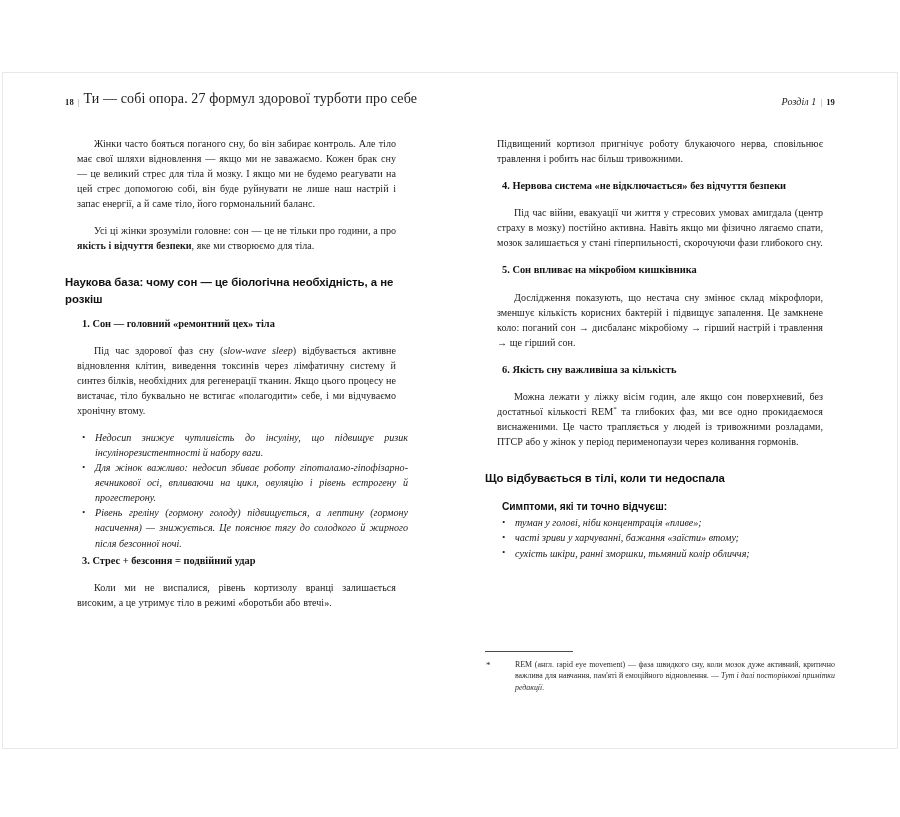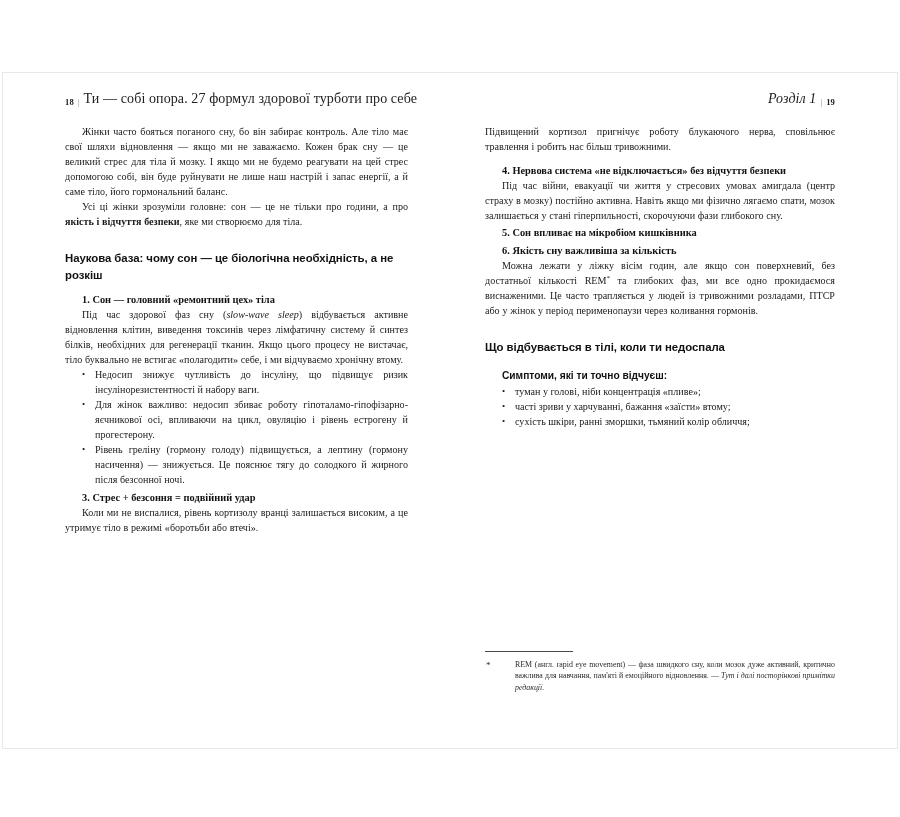--- a/index.html
+++ b/index.html
@@ -66,30 +66,30 @@
   .runhead .sep {
     margin: 0 4px;
     color: #8d8d8d;
     font-weight: normal;
   }
   .runhead .rh-title {
     font-size: 14px;
   }
   .runhead .rh-chapter {
     font-style: italic;
-    font-size: 14px;
+    font-size: 10px;
   }
 
   
   .body-col {
     padding-top: 17px;
   }
 
   p.para {
-    margin: 0;
+    margin: 12px;
     font-size: 10.1px;
     line-height: 15.05px;
     text-align: justify;
     text-indent: 17px;
     hyphens: manual;
     word-spacing: .2px;
   }
   p.para.noindent { text-indent: 0; }
 
   .b { font-weight: bold; }
@@ -125,20 +125,21 @@
     font-weight: bold;
     color: #111111;
     text-indent: 17px;
   }
 
   
   ul.bullets {
     margin: 0;
     padding: 0;
     list-style: none;
+    font-style: italic;
   }
   ul.bullets li {
     position: relative;
     margin: 0 0 0 0;
     padding-left: 30px;
     font-size: 10.1px;
     line-height: 15.05px;
     text-align: justify;
   }
   ul.bullets li::before {
@@ -230,20 +231,21 @@
       </div>
 
       <div class="body-col">
 
         <p class="para noindent">Підвищений кортизол пригнічує роботу блукаючого нерва, сповільнює травлення і робить нас більш тривожними.</p>
 
         <h3 class="sub-head">4. Нервова система «не відключається» без відчуття безпеки</h3>
         <p class="para">Під час війни, евакуації чи життя у стресових умовах амигдала (центр страху в мозку) постійно активна. Навіть якщо ми фізично лягаємо спати, мозок залишається у стані гіперпильності, скорочуючи фази глибокого сну.</p>
 
         <h3 class="sub-head tight">5. Сон впливає на мікробіом кишківника</h3>
+        <p class="para">Дослідження показують, що нестача сну змінює склад мікрофлори, зменшує кількість корисних бактерій і підвищує запалення. Це замкнене коло: поганий сон → дисбаланс мікробіому → гірший настрій і травлення → ще гірший сон.</p>
 
         <h3 class="sub-head tight">6. Якість сну важливіша за кількість</h3>
         <p class="para"><span>Можна лежати у ліжку вісім годин, але якщо сон поверхневий, без достатньої кількості REM</span><sup class="fn-ref">*</sup><span> та глибоких фаз, ми все одно прокидаємося виснаженими. Це часто трапляється у людей із тривожними розладами, ПТСР або у жінок у період перименопаузи через коливання гормонів.</span></p>
 
         <h2 class="sec-head">Що відбувається в тілі, коли ти недоспала</h2>
 
         <h4 class="lead-in">Симптоми, які ти точно відчуєш:</h4>
         <ul class="bullets simple">
           <li>туман у голові, ніби концентрація «пливе»;</li>
           <li>часті зриви у харчуванні, бажання «заїсти» втому;</li>

